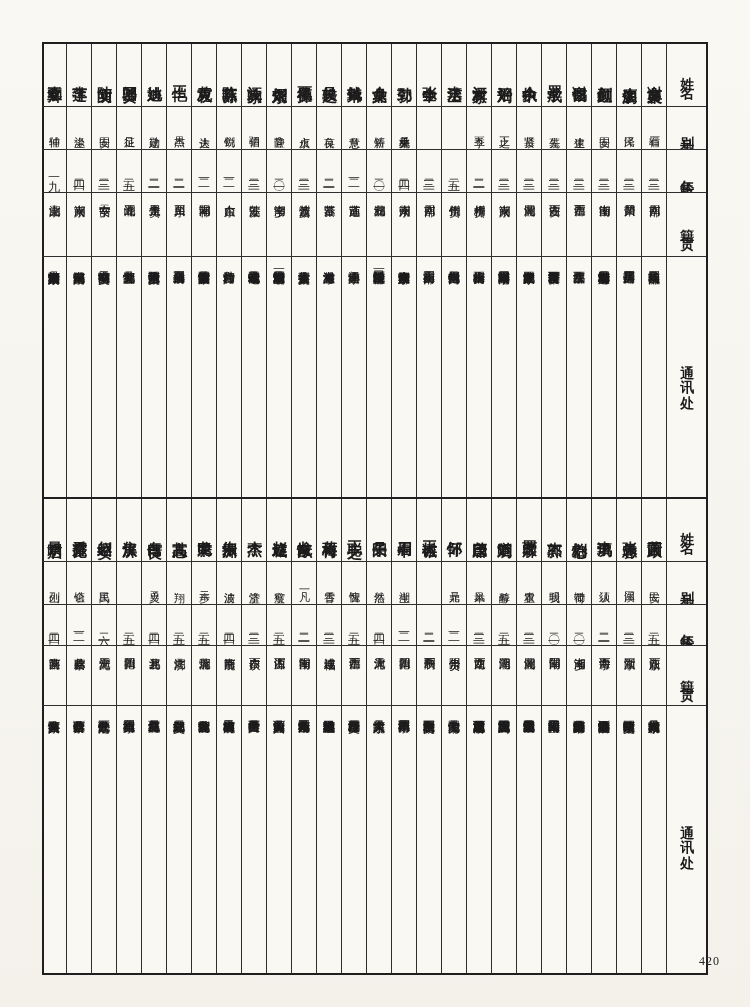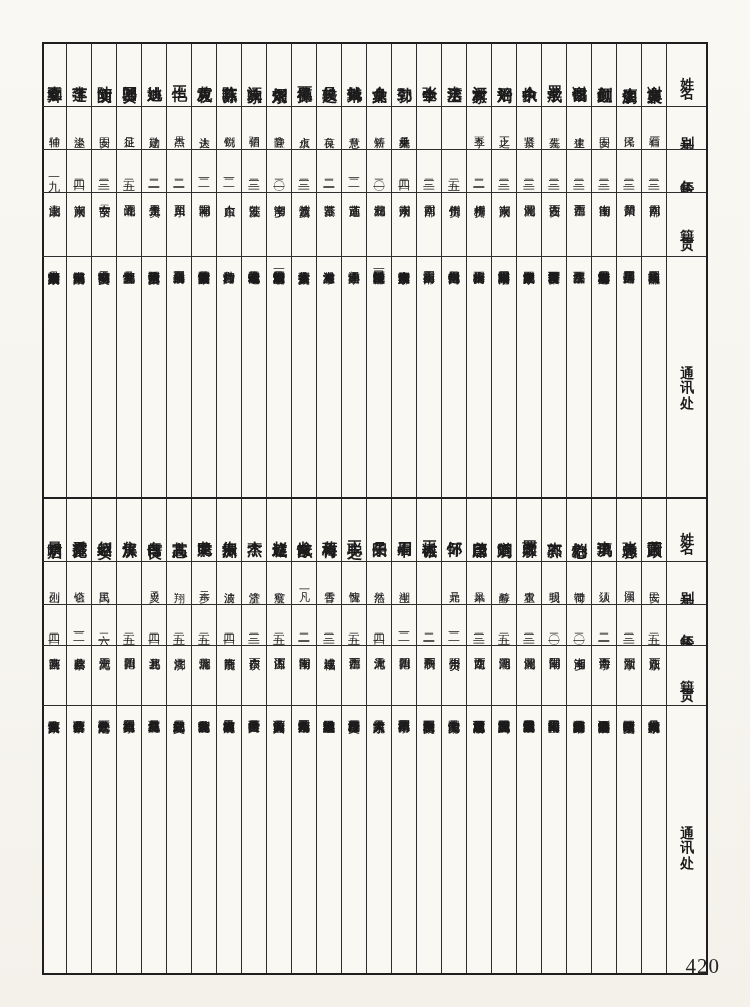--- a/index.html
+++ b/index.html
@@ -58,21 +58,21 @@
   
   .headcol .vtext{font-weight:bold;font-size:14px;text-align:center;}
   .headcol .c-name .vtext{letter-spacing:9px;font-size:14px;}
   .headcol .c-hao .vtext{height:100%;letter-spacing:3px;}
   .headcol .c-age .vtext{letter-spacing:2px;}
   .headcol .c-native .vtext{height:100%;font-size:14px;letter-spacing:8px;}
   .headcol .c-addr{align-items:center;padding-top:0;}
   .headcol .c-addr .vtext{height:80%;font-size:14px;letter-spacing:16px;text-align:center;}
   .pagenum{
     position:absolute;right:30px;top:954px;
-    font-size:21px;letter-spacing:1px;color:#242424;
+    font-size:12px;letter-spacing:1px;color:#242424;
   }
 </style>
 </head>
 <body>
 
 <div class="page">
 
   <div class="dirtable t1">
     <div class="col headcol">
       <div class="cell c-name">

